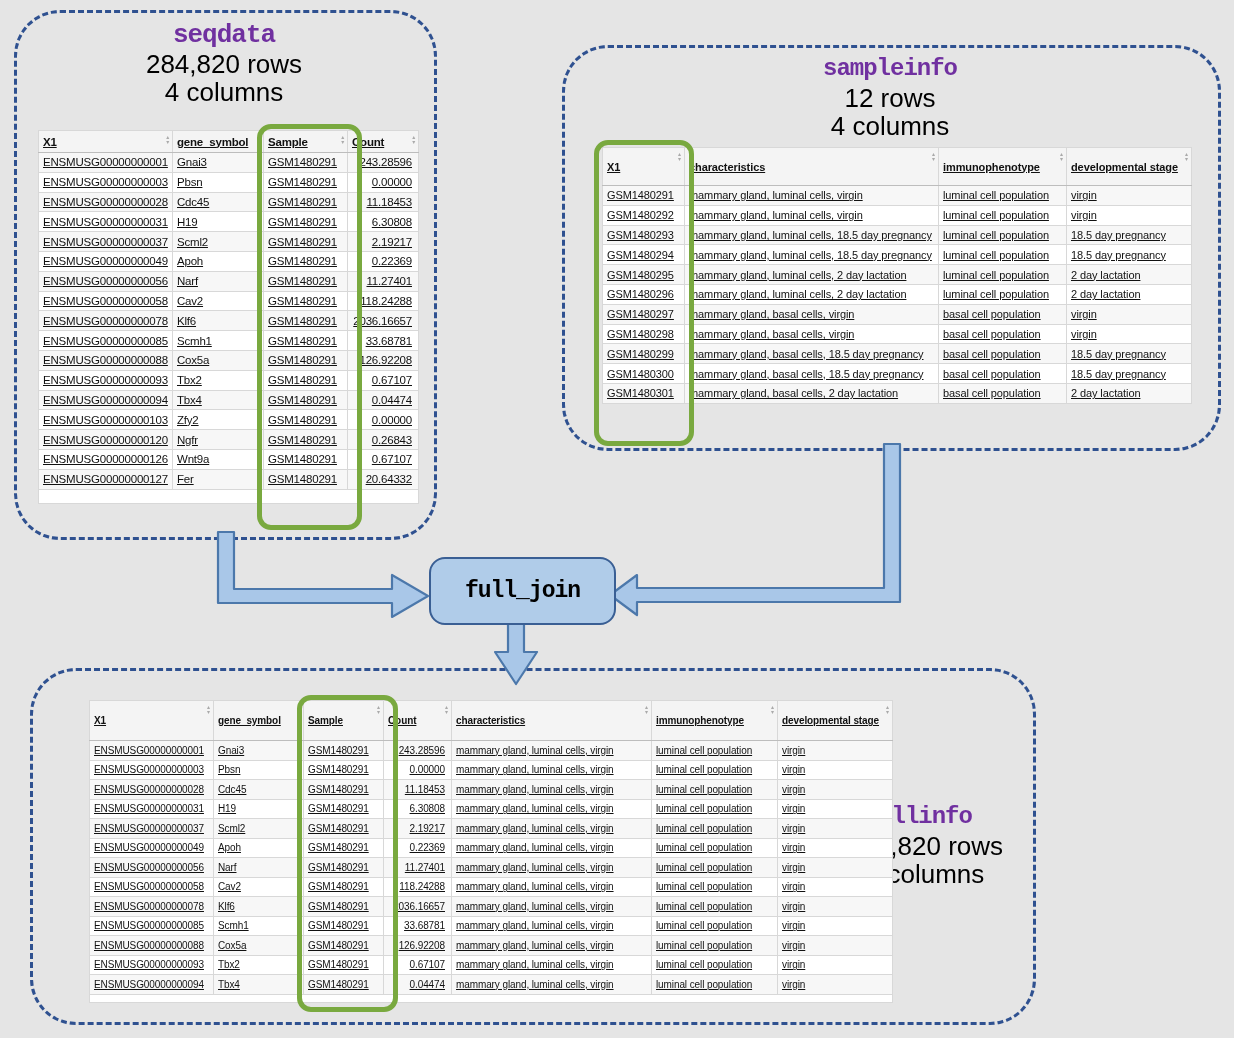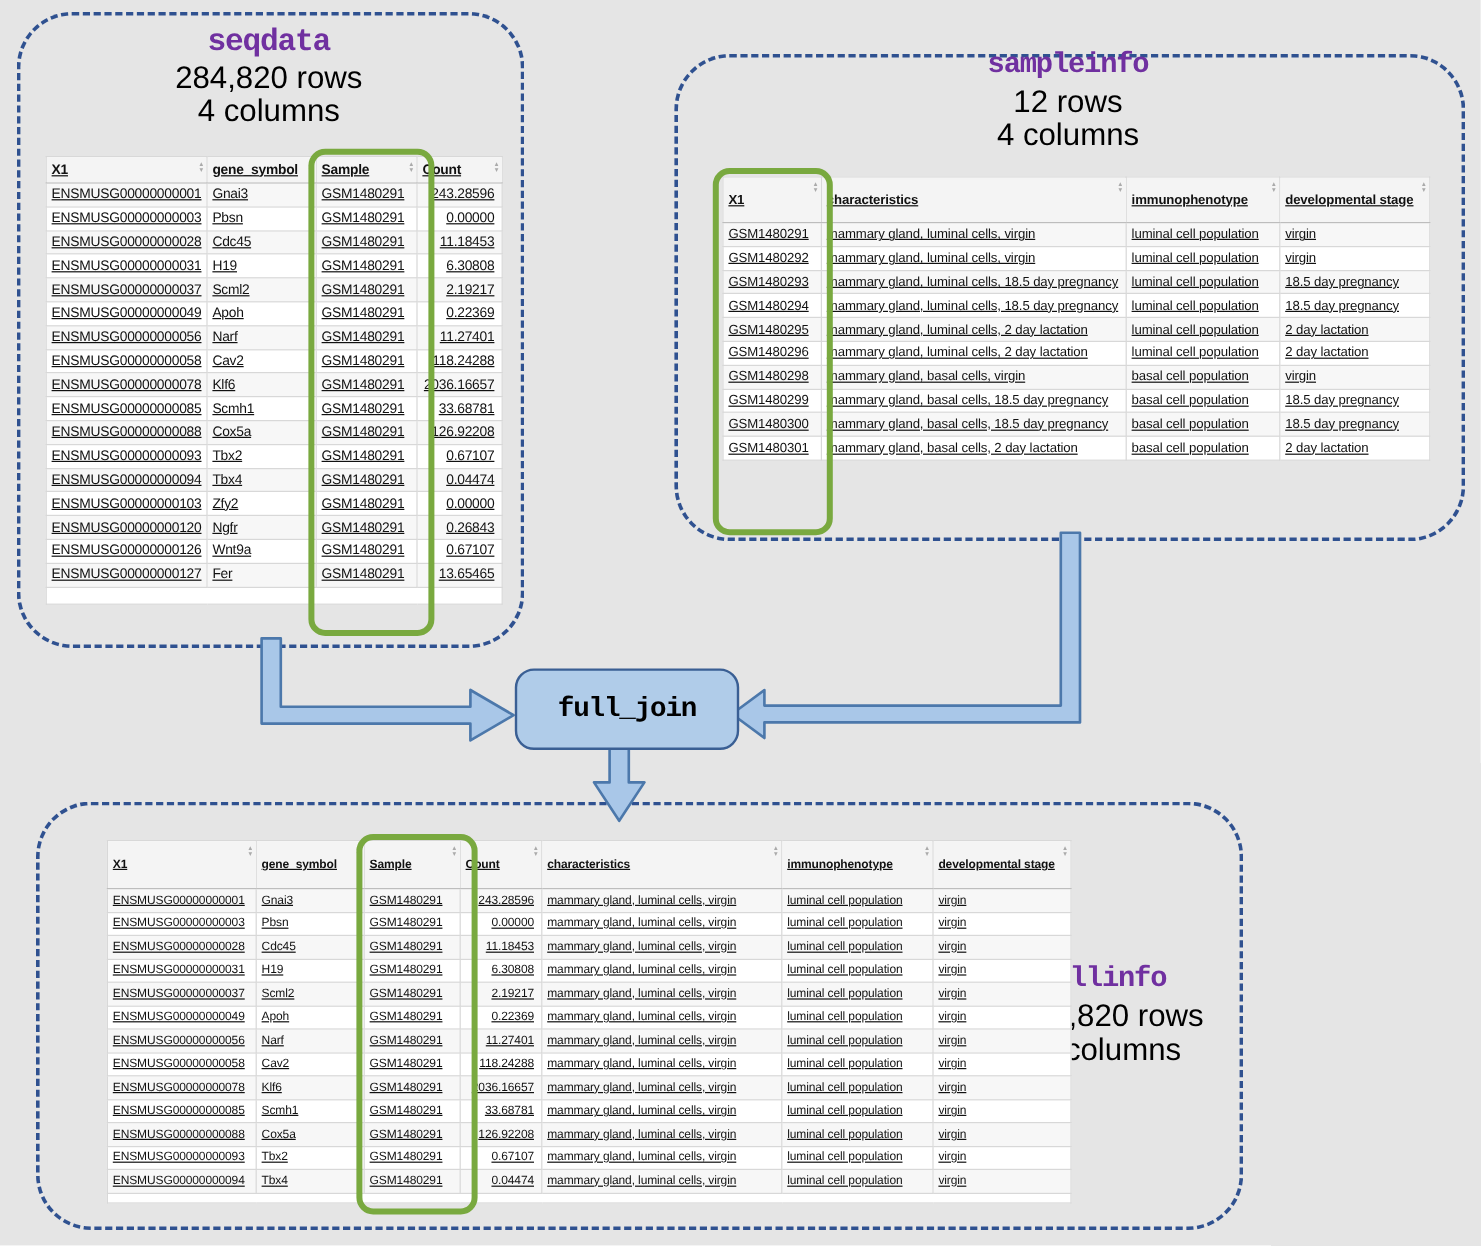--- a/index.html
+++ b/index.html
@@ -16,21 +16,21 @@
   #panel-seqdata{left:14px;top:10px;width:417px;height:524px;}
   #panel-sampleinfo{left:562px;top:45px;width:653px;height:400px;}
   #panel-allinfo{left:30px;top:668px;width:1000px;height:351px;}
 
   
   .title-block{position:absolute;text-align:center;}
   .title-block .tbl-name{font-family:"Liberation Mono",monospace;font-weight:bold;
     color:var(--title-purple);font-size:26px;line-height:30px;letter-spacing:-1px;}
   .title-block .tbl-meta{font-size:26px;line-height:28px;color:#000;}
   #title-seqdata{left:14px;top:20px;width:420px;}
-  #title-sampleinfo{left:562px;top:40px;width:656px;}
+  #title-sampleinfo{left:562px;top:54px;width:656px;}
   #title-sampleinfo .tbl-name,#title-allinfo .tbl-name{font-size:24px;}
   #title-allinfo{left:795px;top:802px;width:260px;}
 
   
   .datatable{position:absolute;text-decoration:underline;}
   table{border-collapse:collapse;table-layout:fixed;background:#fff;border:1px solid #c6c6c6;}
   th,td{border:1px solid #d8d8d8;padding:0 4px;white-space:nowrap;overflow:hidden;vertical-align:middle;}
   thead th{font-weight:bold;text-align:left;background:#f4f4f4;position:relative;padding-right:13px;
     border-bottom:1px solid #bdbdbd;}
   tbody tr:nth-child(odd){background:#f7f7f7;}
@@ -214,21 +214,21 @@
           <tr>
             <td>ENSMUSG00000000126</td>
             <td>Wnt9a</td>
             <td>GSM1480291</td>
             <td class="r">0.67107</td>
           </tr>
           <tr>
             <td>ENSMUSG00000000127</td>
             <td>Fer</td>
             <td>GSM1480291</td>
-            <td class="r">13.65465</td>
+            <td class="r">20.64332</td>
           </tr>
           <tr class="trail" style="height: 14px;">
             <td colspan="4"></td>
           </tr>
         </tbody>
       </table>
     </div>
   <div class="datatable" id="table-sampleinfo">
       <table>
         <colgroup>
@@ -286,20 +286,26 @@
             <td>GSM1480295</td>
             <td>mammary gland, luminal cells, 2 day lactation</td>
             <td>luminal cell population</td>
             <td>2 day lactation</td>
           </tr>
           <tr>
             <td>GSM1480296</td>
             <td>mammary gland, luminal cells, 2 day lactation</td>
             <td>luminal cell population</td>
             <td>2 day lactation</td>
+          </tr>
+          <tr>
+            <td>GSM1480297</td>
+            <td>mammary gland, basal cells, virgin</td>
+            <td>basal cell population</td>
+            <td>virgin</td>
           </tr>
           <tr>
             <td>GSM1480298</td>
             <td>mammary gland, basal cells, virgin</td>
             <td>basal cell population</td>
             <td>virgin</td>
           </tr>
           <tr>
             <td>GSM1480299</td>
             <td>mammary gland, basal cells, 18.5 day pregnancy</td>

